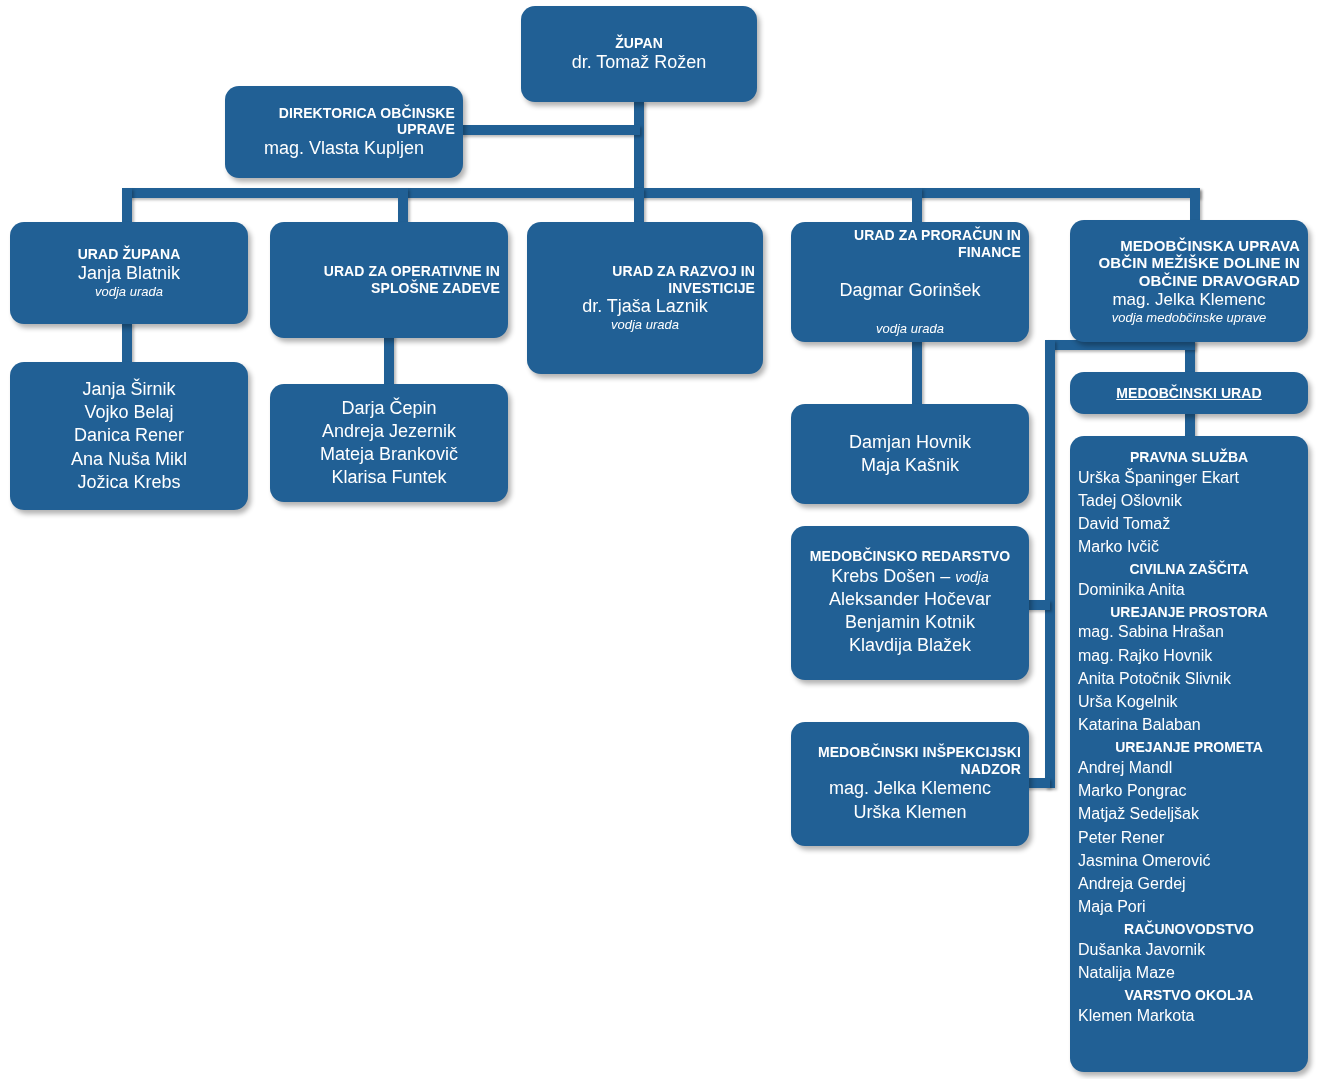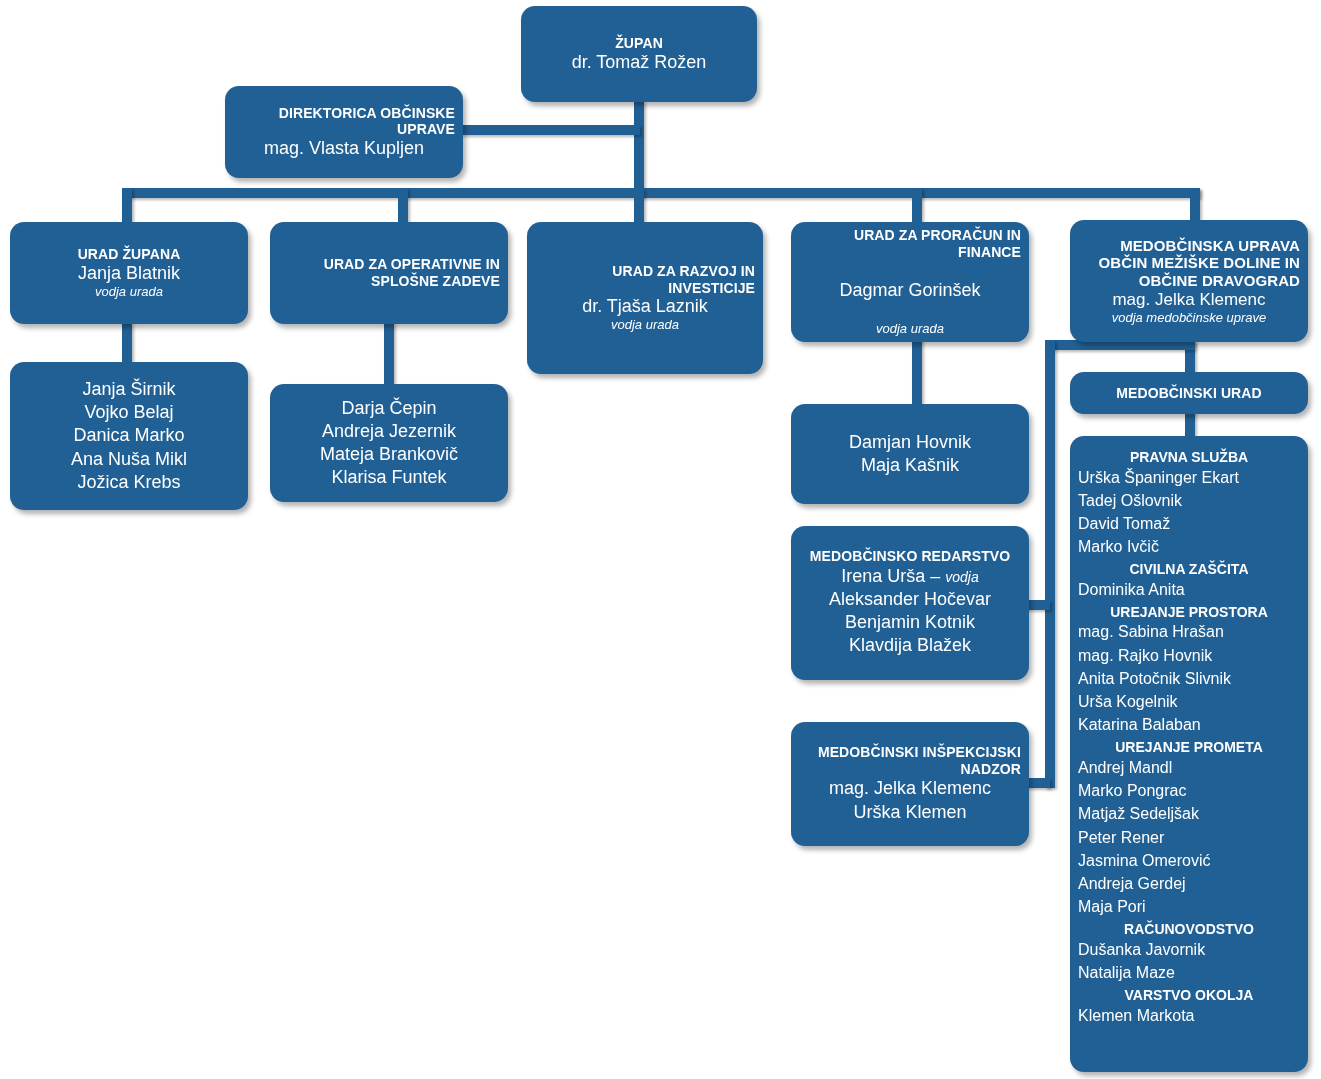--- a/index.html
+++ b/index.html
@@ -128,27 +128,27 @@
   <div class="node" style="left:10px; top:222px; width:238px; height:102px;">
     <div class="title">URAD ŽUPANA</div>
     <div class="person">Janja Blatnik</div>
     <div class="role">vodja urada</div>
   </div>
 
   <div class="node" style="left:10px; top:362px; width:238px; height:148px;">
     <div class="names">
         <div>Janja Širnik</div>
         <div>Vojko Belaj</div>
-        <div>Danica Marko</div>
+        <div>Danica Rener</div>
         <div>Ana Nuša Mikl</div>
         <div>Jožica Krebs</div>
       </div>
   </div>
 
-  <div class="node" style="left:270px; top:222px; width:238px; height:102px;">
+  <div class="node" style="left:270px; top:222px; width:238px; height:116px;">
     <div class="title">URAD ZA OPERATIVNE IN SPLOŠNE ZADEVE</div>
   </div>
 
   <div class="node" style="left:270px; top:384px; width:238px; height:118px;">
     <div class="names">
         <div>Darja Čepin</div>
         <div>Andreja Jezernik</div>
         <div>Mateja Brankovič</div>
         <div>Klarisa Funtek</div>
       </div>
@@ -175,38 +175,38 @@
 
   <div class="node" style="left:1070px; top:220px; width:238px; height:122px;">
     <div class="title sm">MEDOBČINSKA UPRAVA OBČIN MEŽIŠKE DOLINE IN OBČINE DRAVOGRAD</div>
     <div class="person sm">mag. Jelka Klemenc</div>
     <div class="role">vodja medobčinske uprave</div>
   </div>
 
   <div class="node" style="left:791px; top:526px; width:238px; height:154px;">
     <div class="title">MEDOBČINSKO REDARSTVO</div>
     <div class="names">
-      <div><span>Irena Urša</span><span> – </span><span class="inline-role">vodja</span></div>
+      <div><span>Krebs Došen</span><span> – </span><span class="inline-role">vodja</span></div>
     </div>
     <div class="names">
         <div>Aleksander Hočevar</div>
         <div>Benjamin Kotnik</div>
         <div>Klavdija Blažek</div>
       </div>
   </div>
 
   <div class="node" style="left:791px; top:722px; width:238px; height:124px;">
     <div class="title">MEDOBČINSKI INŠPEKCIJSKI NADZOR</div>
     <div class="names">
         <div>mag. Jelka Klemenc</div>
         <div>Urška Klemen</div>
       </div>
   </div>
 
-  <div class="node" style="left:1070px; top:372px; width:238px; height:42px;">
+  <div class="node" style="left:1070px; top:372px; width:238px; height:42px;text-decoration:underline;">
     <div class="title">MEDOBČINSKI URAD</div>
   </div>
 
   <div class="node list" style="left:1070px; top:436px; width:238px; height:636px;">
     <div id="sections-host" style="width:100%;">
         <div class="section-head">PRAVNA SLUŽBA</div>
         <div class="section-name">Urška Španinger Ekart</div>
         <div class="section-name">Tadej Ošlovnik</div>
         <div class="section-name">David Tomaž</div>
         <div class="section-name">Marko Ivčič</div>

